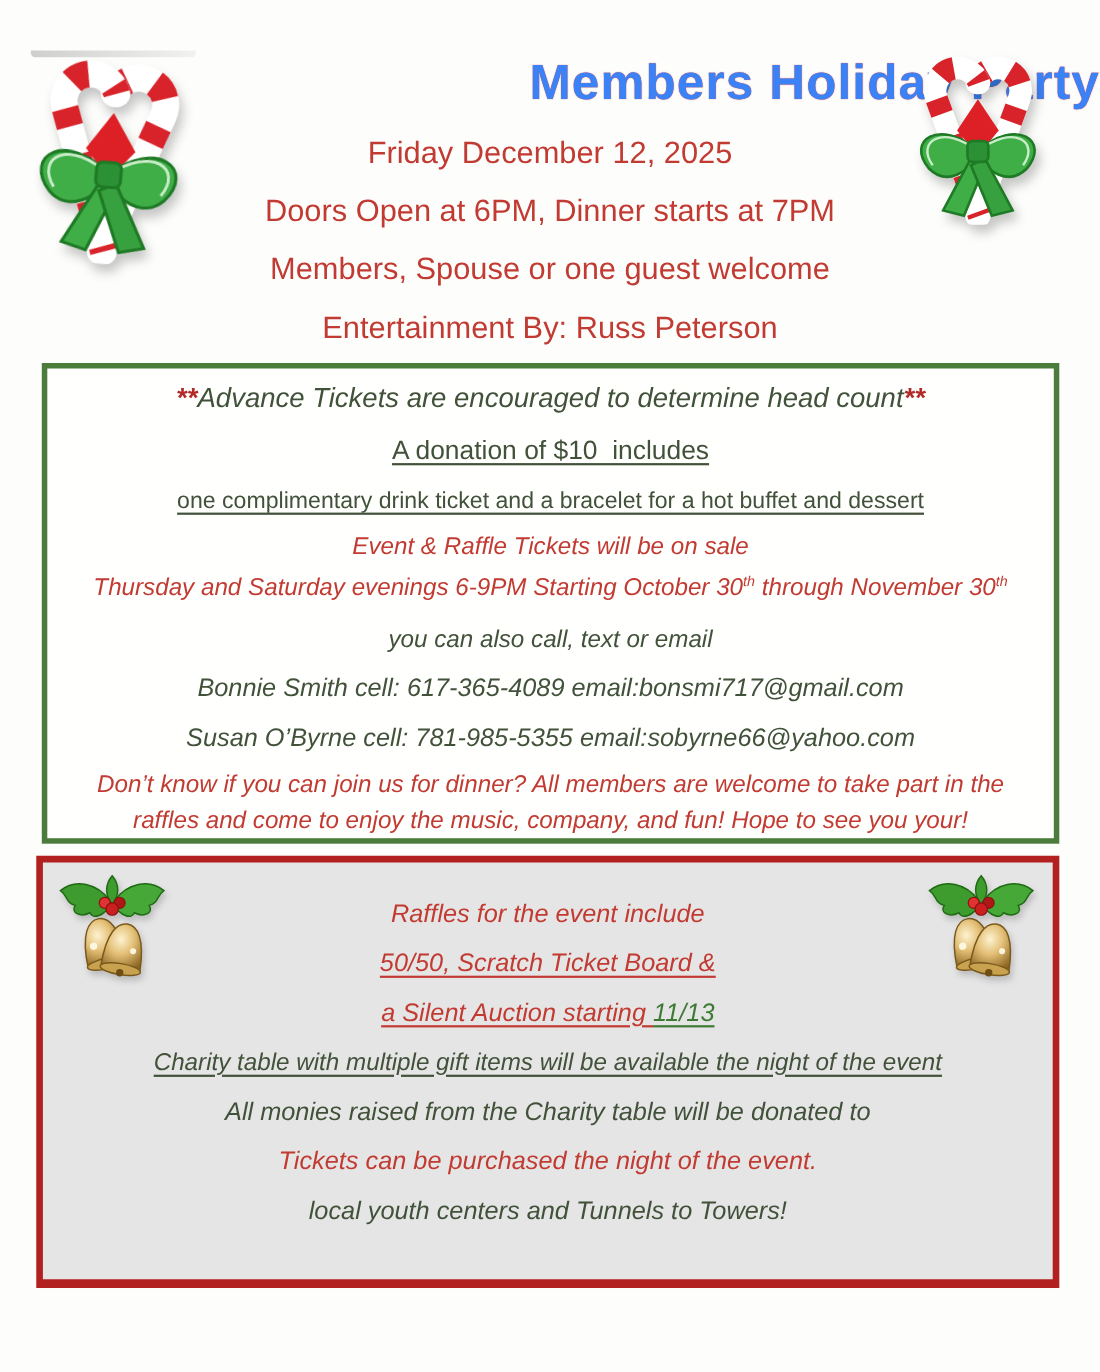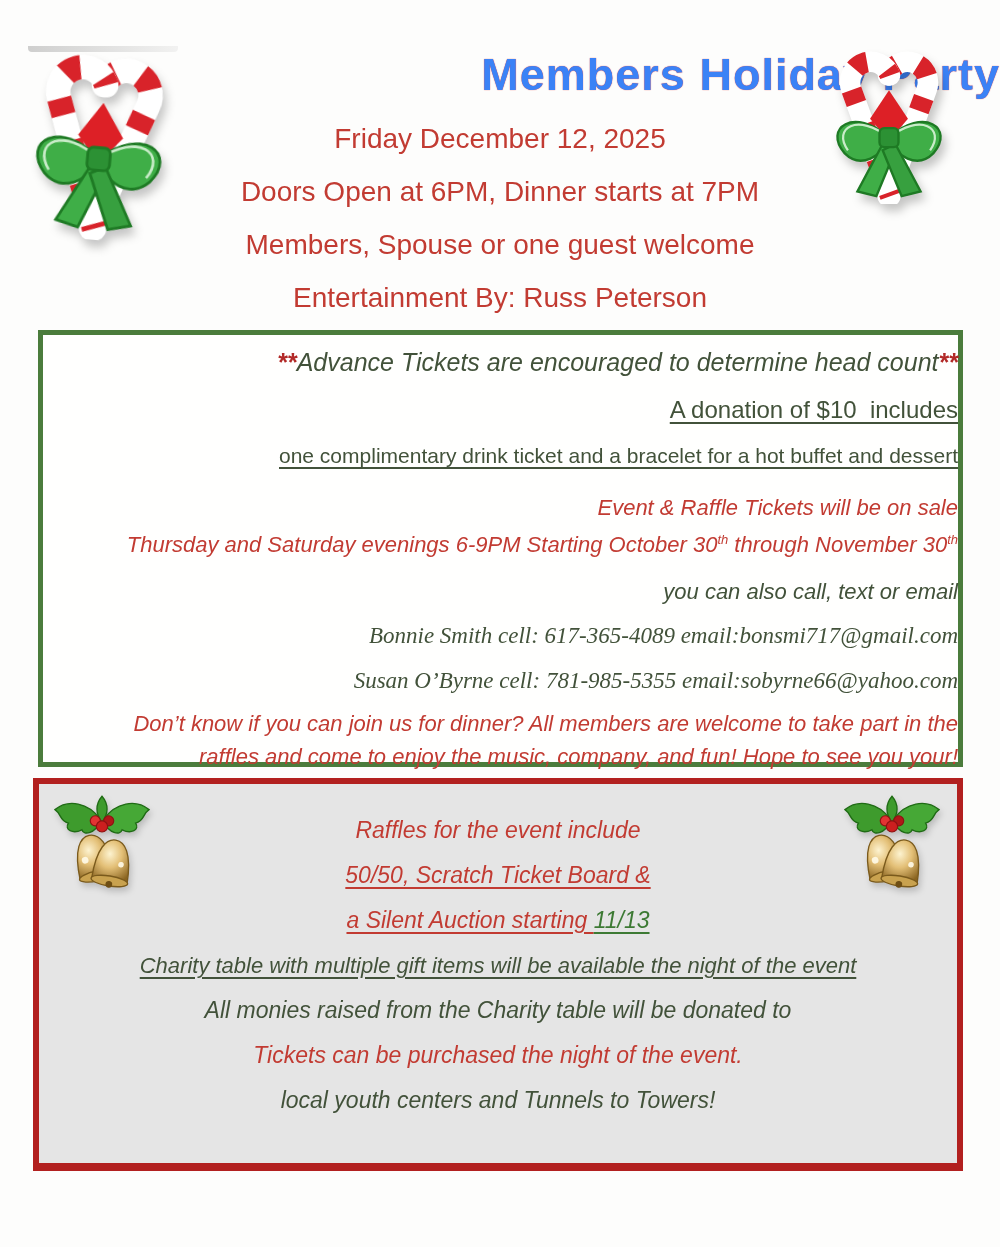--- a/index.html
+++ b/index.html
@@ -37,38 +37,38 @@
     line-height:53px;
   }
   .hline.first { margin-top:8px; }
 
   
   .green-box {
     margin:6px 0 0 38px;
     width:925px; height:437px;
     border:5px solid #4b7c3c;
     background:#fffffe;
-    text-align:right;
+    text-align:center;
     padding-top:8px;
   }
   .red-text   { color:#c23b32; }
   .green-text { color:#42523a; }
   .it { font-style:italic; }
   .u  { text-decoration:underline; text-underline-offset:4px; }
   .pre { white-space:pre-wrap; }
 
   .adv      { font-size:25px; line-height:38px; }
   .adv .stars { color:#b22a28; font-weight:bold; }
   .don      { margin-top:10px; font-size:24px; line-height:38px; }
   .inc      { margin-top:8px;  font-size:21px; line-height:38px; }
-  .sale1    { margin-top:17px;  font-size:22px; line-height:32px; }
+  .sale1    { margin-top:6px;  font-size:22px; line-height:32px; }
   .sale2    { font-size:22px;  line-height:32px; }
   .sale2 sup{ font-size:13px; }
   .cintro   { margin-top:14px; font-size:22px; line-height:34px; }
-  .contact  { margin-top:9px;  font-size:23px; line-height:36px;font-family:Liberation Serif, serif; }
+  .contact  { margin-top:9px;  font-size:23px; line-height:36px; }
   .closing  { margin-top:8px;  font-size:22px; line-height:33px; }
 
   
   .red-box {
     position:relative;
     margin:11px 0 0 33px;
     width:930px; height:393px;
     border:6px solid #b2201f;
     border-bottom-width:8px;
     background:#e5e5e5;

